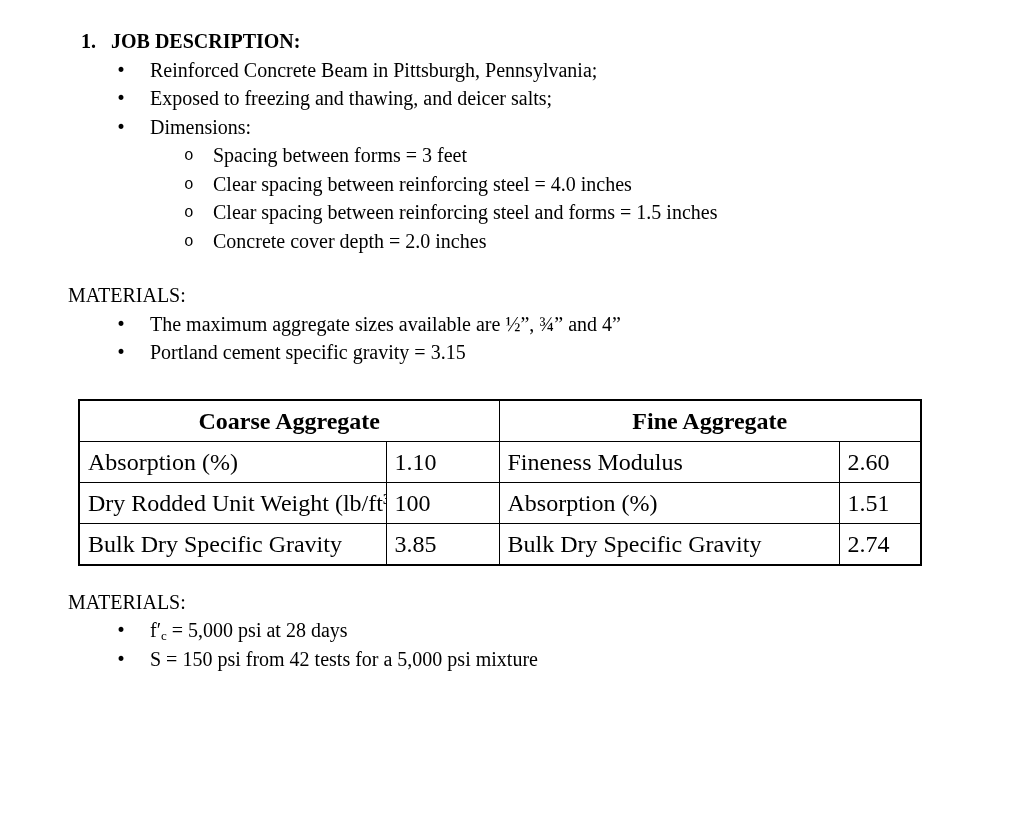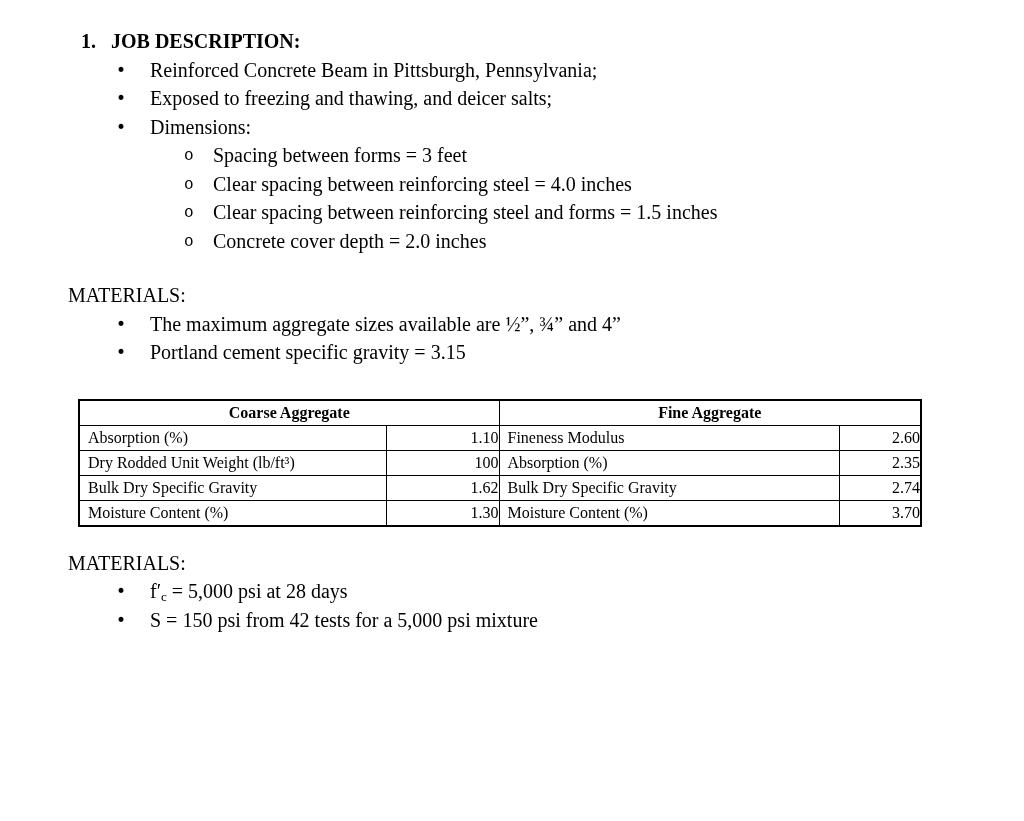--- a/index.html
+++ b/index.html
@@ -44,29 +44,29 @@
   table.agg {
     margin: 32px 0 0 78px;
     width: 842px;
     border-collapse: collapse;
     table-layout: fixed;
     border: 2px solid #000;
   }
   table.agg th, table.agg td {
     border: 1px solid #000;
     height: 24px;
-    font-size: 16px;
+    font-size: 24px;
     line-height: 24px;
-    padding: 0;
+    padding: 8px;
     overflow: hidden;
     white-space: nowrap;
   }
   table.agg th { font-weight: bold; text-align: center; }
   table.agg td.prop { text-align: left; padding-left: 8px; }
-  table.agg td.val { text-align: right; }
+  table.agg td.val { text-align: left; }
 
   sub.fc-sub { font-size: 13px; vertical-align: -3px; line-height: 0; }
 </style>
 </head>
 <body>
 
 <div class="doc">
 
   <div class="line num-heading">
     <span class="num">1.</span><span>JOB DESCRIPTION:</span>
@@ -128,33 +128,27 @@
     <tr>
       <td class="prop">Absorption (%)</td>
       <td class="val">1.10</td>
       <td class="prop">Fineness Modulus</td>
       <td class="val">2.60</td>
     </tr>
     <tr>
       <td class="prop">Dry Rodded Unit Weight (lb/ft³)</td>
       <td class="val">100</td>
       <td class="prop">Absorption (%)</td>
-      <td class="val">2.35</td>
+      <td class="val">1.51</td>
     </tr>
     <tr>
       <td class="prop">Bulk Dry Specific Gravity</td>
-      <td class="val">1.62</td>
+      <td class="val">3.85</td>
       <td class="prop">Bulk Dry Specific Gravity</td>
       <td class="val">2.74</td>
-    </tr>
-    <tr>
-      <td class="prop">Moisture Content (%)</td>
-      <td class="val">1.30</td>
-      <td class="prop">Moisture Content (%)</td>
-      <td class="val">3.70</td>
     </tr>
   </tbody>
     </table>
 
   <div class="line sec-heading strength-heading">MATERIALS:</div>
 
   <div class="line b1">
     <span class="marker">•</span>
     <span>f′</span><sub class="fc-sub">c</sub><span> = 5,000 psi at 28 days</span>
   </div>

